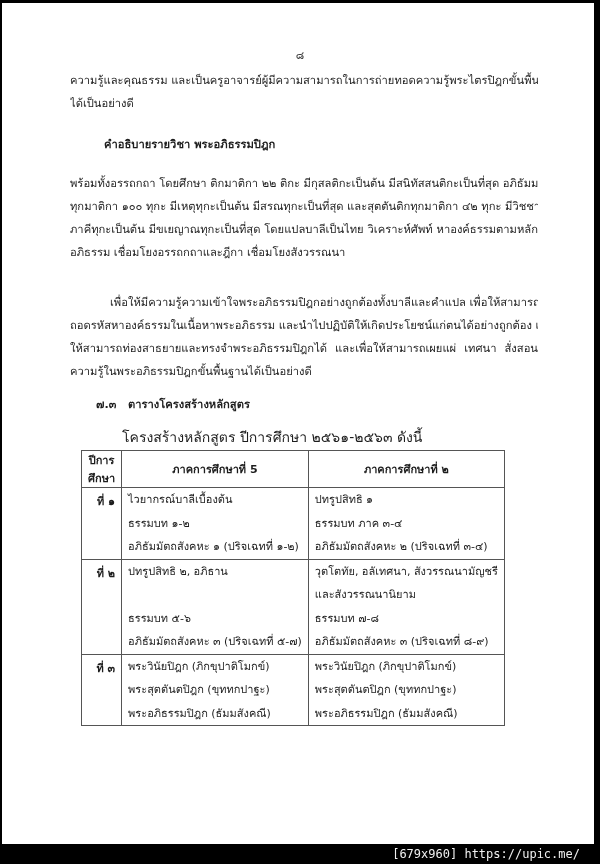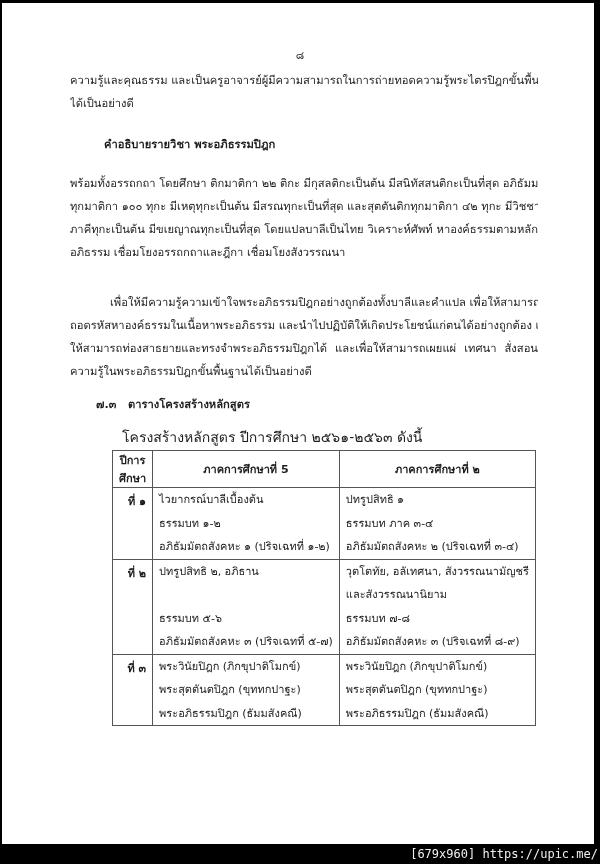--- a/index.html
+++ b/index.html
@@ -17,38 +17,38 @@
   }
   .abs { position: absolute; white-space: nowrap; }
   .pnum { left: 0; width: 600px; top: 46px; text-align: center; font-size: 11px; color:#333; }
   .txt { font-size: 11.2px; line-height: 23px; color: #1d1d1d; }
   .bold { font-weight: bold; }
   .para { left: 70px; width: 468px; }
   .line { display: block; height: 23px; text-align: justify; text-align-last: justify; white-space: nowrap; overflow: hidden; }
   .line.last { text-align-last: left; }
 
   table.curr {
-    position: absolute; left: 112px; top: 450px;
+    position: absolute; left: 81px; top: 450px;
     width: 338px;
     border-collapse: collapse;
     font-size: 11px; color: #1d1d1d;
   }
   table.curr th, table.curr td {
     border: 1.5px solid #555;
     vertical-align: top;
     padding: 0 6px;
   }
   table.curr th { height: 24px; font-weight: bold; text-align: center; vertical-align: middle; }
   table.curr td.year { font-weight: bold; text-align: right; width: 54px; padding-top: 4px; }
   table.curr td.c1 { width: 163px; margin-top: 16px; }
   .cell-line { display:block; height: 23.5px; line-height: 23.5px; white-space: nowrap; }
   .gap { display:block; height: 23.5px; }
 
   .watermark {
-    position: absolute; right: 2px; bottom: 1px;
+    position: absolute; right: 20px; bottom: 1px;
     color: #f0f0f0; font-family: "DejaVu Sans Mono", monospace;
     font-size: 12px; line-height: 18px;
   }
 </style>
 </head>
 <body>
 
 <div class="page"></div>
 
 <div class="abs pnum">๘</div>

